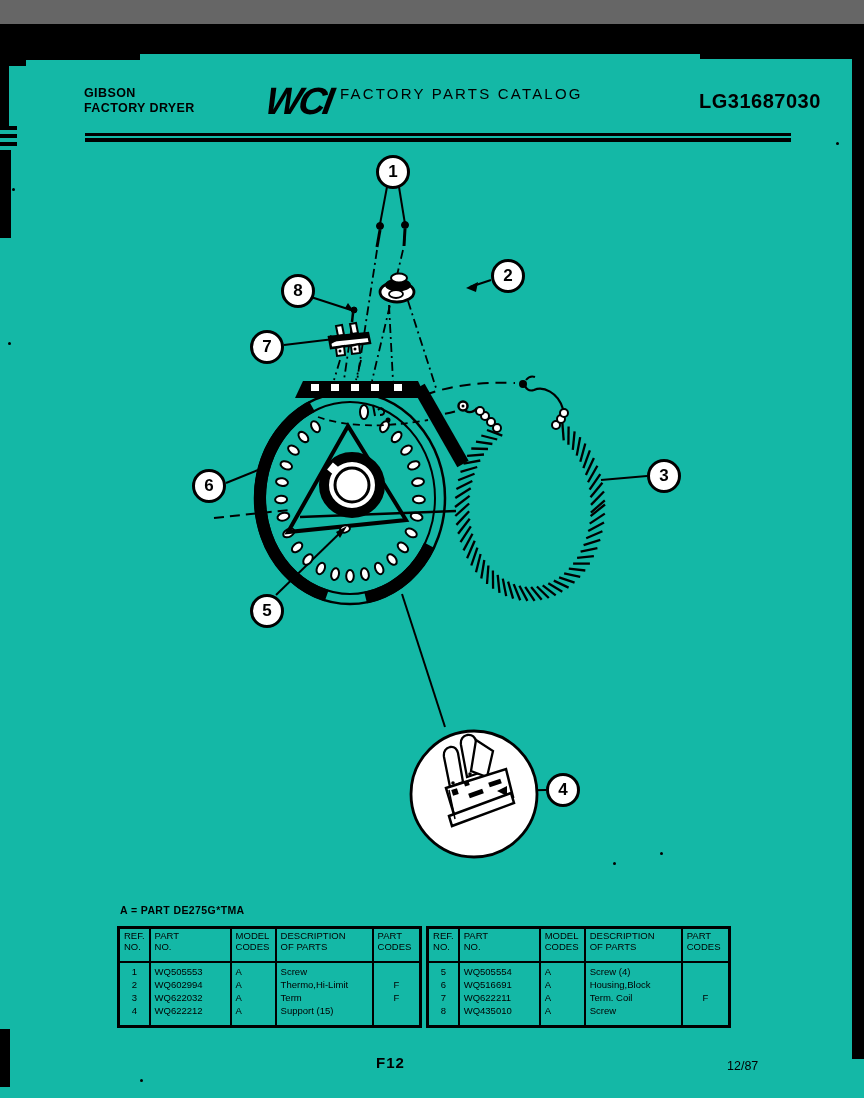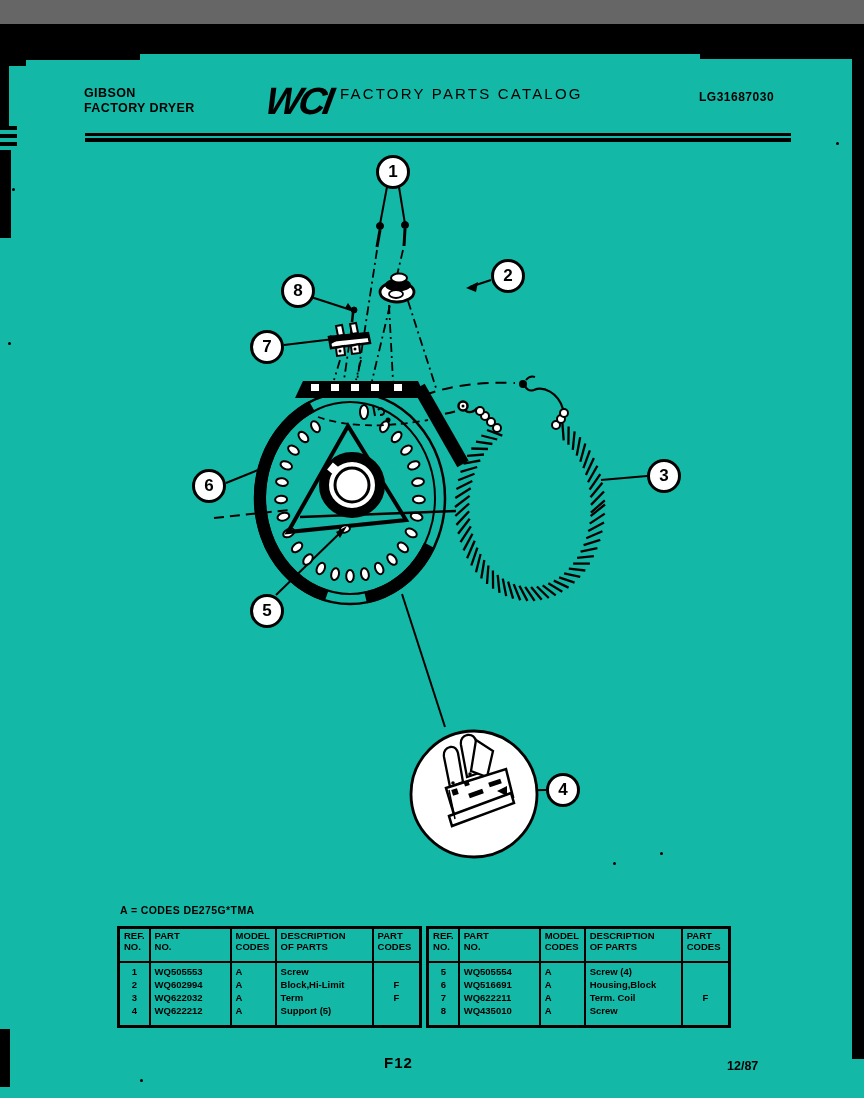--- a/index.html
+++ b/index.html
@@ -5,41 +5,41 @@
   html,body{margin:0;padding:0;background:#666;}
   .page{position:relative;width:864px;height:1098px;background:#14b8a6;overflow:hidden;
         font-family:"Liberation Sans",sans-serif;color:#000;margin-top:24px;}
   .artifact{position:absolute;background:#000;}
   .speck{position:absolute;background:#000;width:3px;height:3px;border-radius:50%;}
   
   .brand{position:absolute;left:84px;top:62px;font-size:12.5px;font-weight:700;line-height:1.2;letter-spacing:.4px;}
   .logo{position:absolute;left:266px;top:56px;font-size:38px;font-weight:800;font-style:italic;
         letter-spacing:-3px;transform:skewX(-10deg);}
   .cat-title{position:absolute;left:340px;top:61px;font-size:15px;font-weight:400;letter-spacing:2.2px;}
-  .doc-num{position:absolute;left:699px;top:66px;font-size:12px;font-weight:800;letter-spacing:.5px;}
+  .doc-num{position:absolute;left:699px;top:66px;font-size:20px;font-weight:800;letter-spacing:.5px;}
   .rule{position:absolute;left:85px;width:706px;background:#000;}
   
   .callout{position:absolute;width:28px;height:28px;border:3px solid #000;border-radius:50%;
            background:#fff;display:flex;align-items:center;justify-content:center;
            font-size:17px;font-weight:800;z-index:5;}
   
   .model-note{position:absolute;left:120px;top:880px;font-size:10.5px;font-weight:800;letter-spacing:.4px;}
   .tables{position:absolute;left:117px;top:902px;display:flex;gap:4px;}
   table.parts{border-collapse:collapse;border:3px solid #000;table-layout:fixed;}
   table.parts th,table.parts td{border:2px solid #000;padding:1px 4px;vertical-align:top;
-      font-weight:700;font-size:9.5px;line-height:1.2;text-align:left;overflow:hidden;white-space:nowrap;}
+      font-weight:400;font-size:9.5px;line-height:1.2;text-align:left;overflow:hidden;white-space:nowrap;}
   table.parts th{height:30px;}
   table.parts td{height:58px;padding-top:3px;}
   .ln{height:13px;}
   .c-ref{width:31px;} .c-part{width:81px;} .c-model{width:45px;} .c-desc{width:97px;} .c-code{width:48px;}
   td.code-col .ln{text-align:center;}
   td.ref-col .ln{text-align:center;}
   
-  .pageno{position:absolute;left:384px;top:1030px;font-size:15px;font-weight:800;letter-spacing:1px;}
-  .pubdate{position:absolute;left:727px;top:1035px;font-size:12.5px;font-weight:700;}
+  .pageno{position:absolute;left:376px;top:1030px;font-size:15px;font-weight:800;letter-spacing:1px;}
+  .pubdate{position:absolute;left:727px;top:1035px;font-size:12.5px;font-weight:400;}
   svg.art{position:absolute;left:0;top:0;}
 </style>
 </head>
 <body>
 
 <div class="page">
 
   <div>
     <div class="artifact" style="left:0;top:0;width:864px;height:30px;"></div>
     <div class="artifact" style="left:0;top:30px;width:140px;height:6px;"></div>
@@ -309,21 +309,21 @@
   <div class="callout" style="left:192px;top:445px;">
       <span>6</span>
     </div>
   <div class="callout" style="left:250px;top:306px;">
       <span>7</span>
     </div>
   <div class="callout" style="left:281px;top:250px;">
       <span>8</span>
     </div>
 
-  <div class="model-note">A = CODES DE275G*TMA</div>
+  <div class="model-note">A = PART DE275G*TMA</div>
 
   <div class="tables">
     <table class="parts">
       <colgroup>
           <col class="c-ref">
           <col class="c-part">
           <col class="c-model">
           <col class="c-desc">
           <col class="c-code">
         </colgroup>
@@ -364,23 +364,23 @@
               <div class="ln">WQ622212</div>
         </td>
         <td>
           <div class="ln">A</div>
               <div class="ln">A</div>
               <div class="ln">A</div>
               <div class="ln">A</div>
         </td>
         <td>
           <div class="ln">Screw</div>
-              <div class="ln">Block,Hi-Limit</div>
+              <div class="ln">Thermo,Hi-Limit</div>
               <div class="ln">Term</div>
-              <div class="ln">Support (5)</div>
+              <div class="ln">Support (15)</div>
         </td>
         <td class="code-col">
           <div class="ln"></div>
               <div class="ln">F</div>
               <div class="ln">F</div>
               <div class="ln"></div>
         </td>
       </tr>
     </tbody>
       </table>

